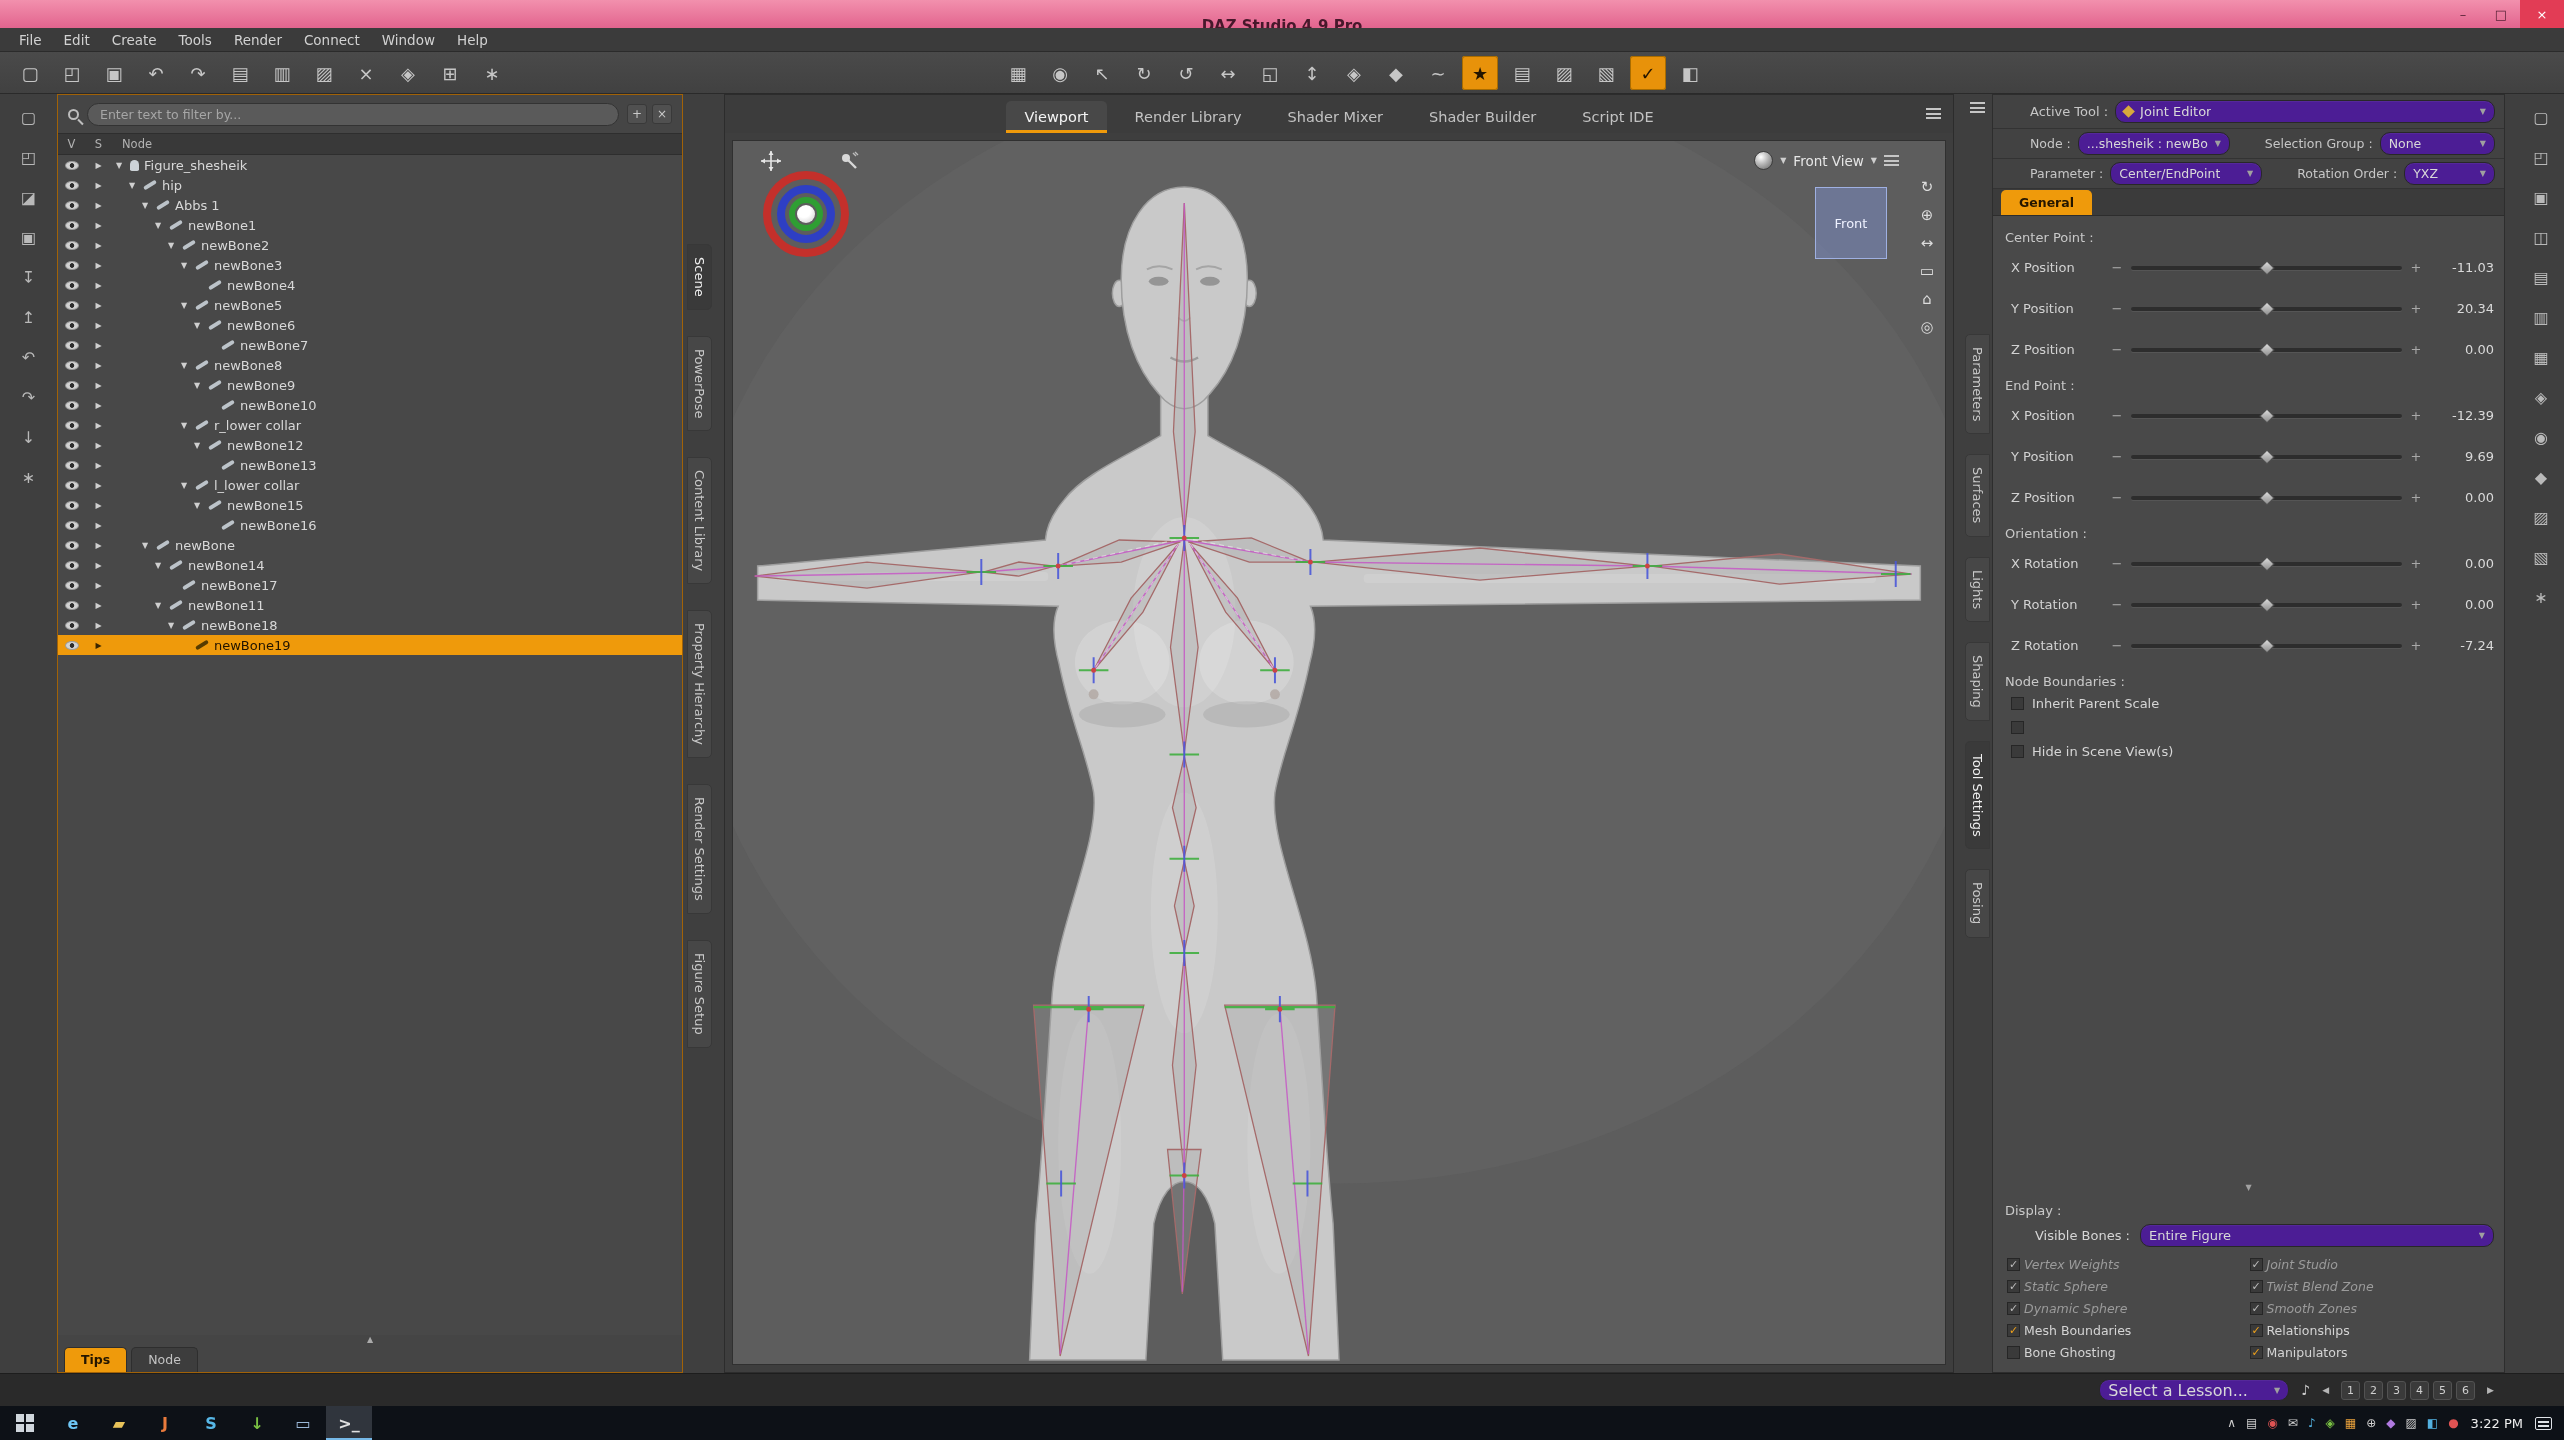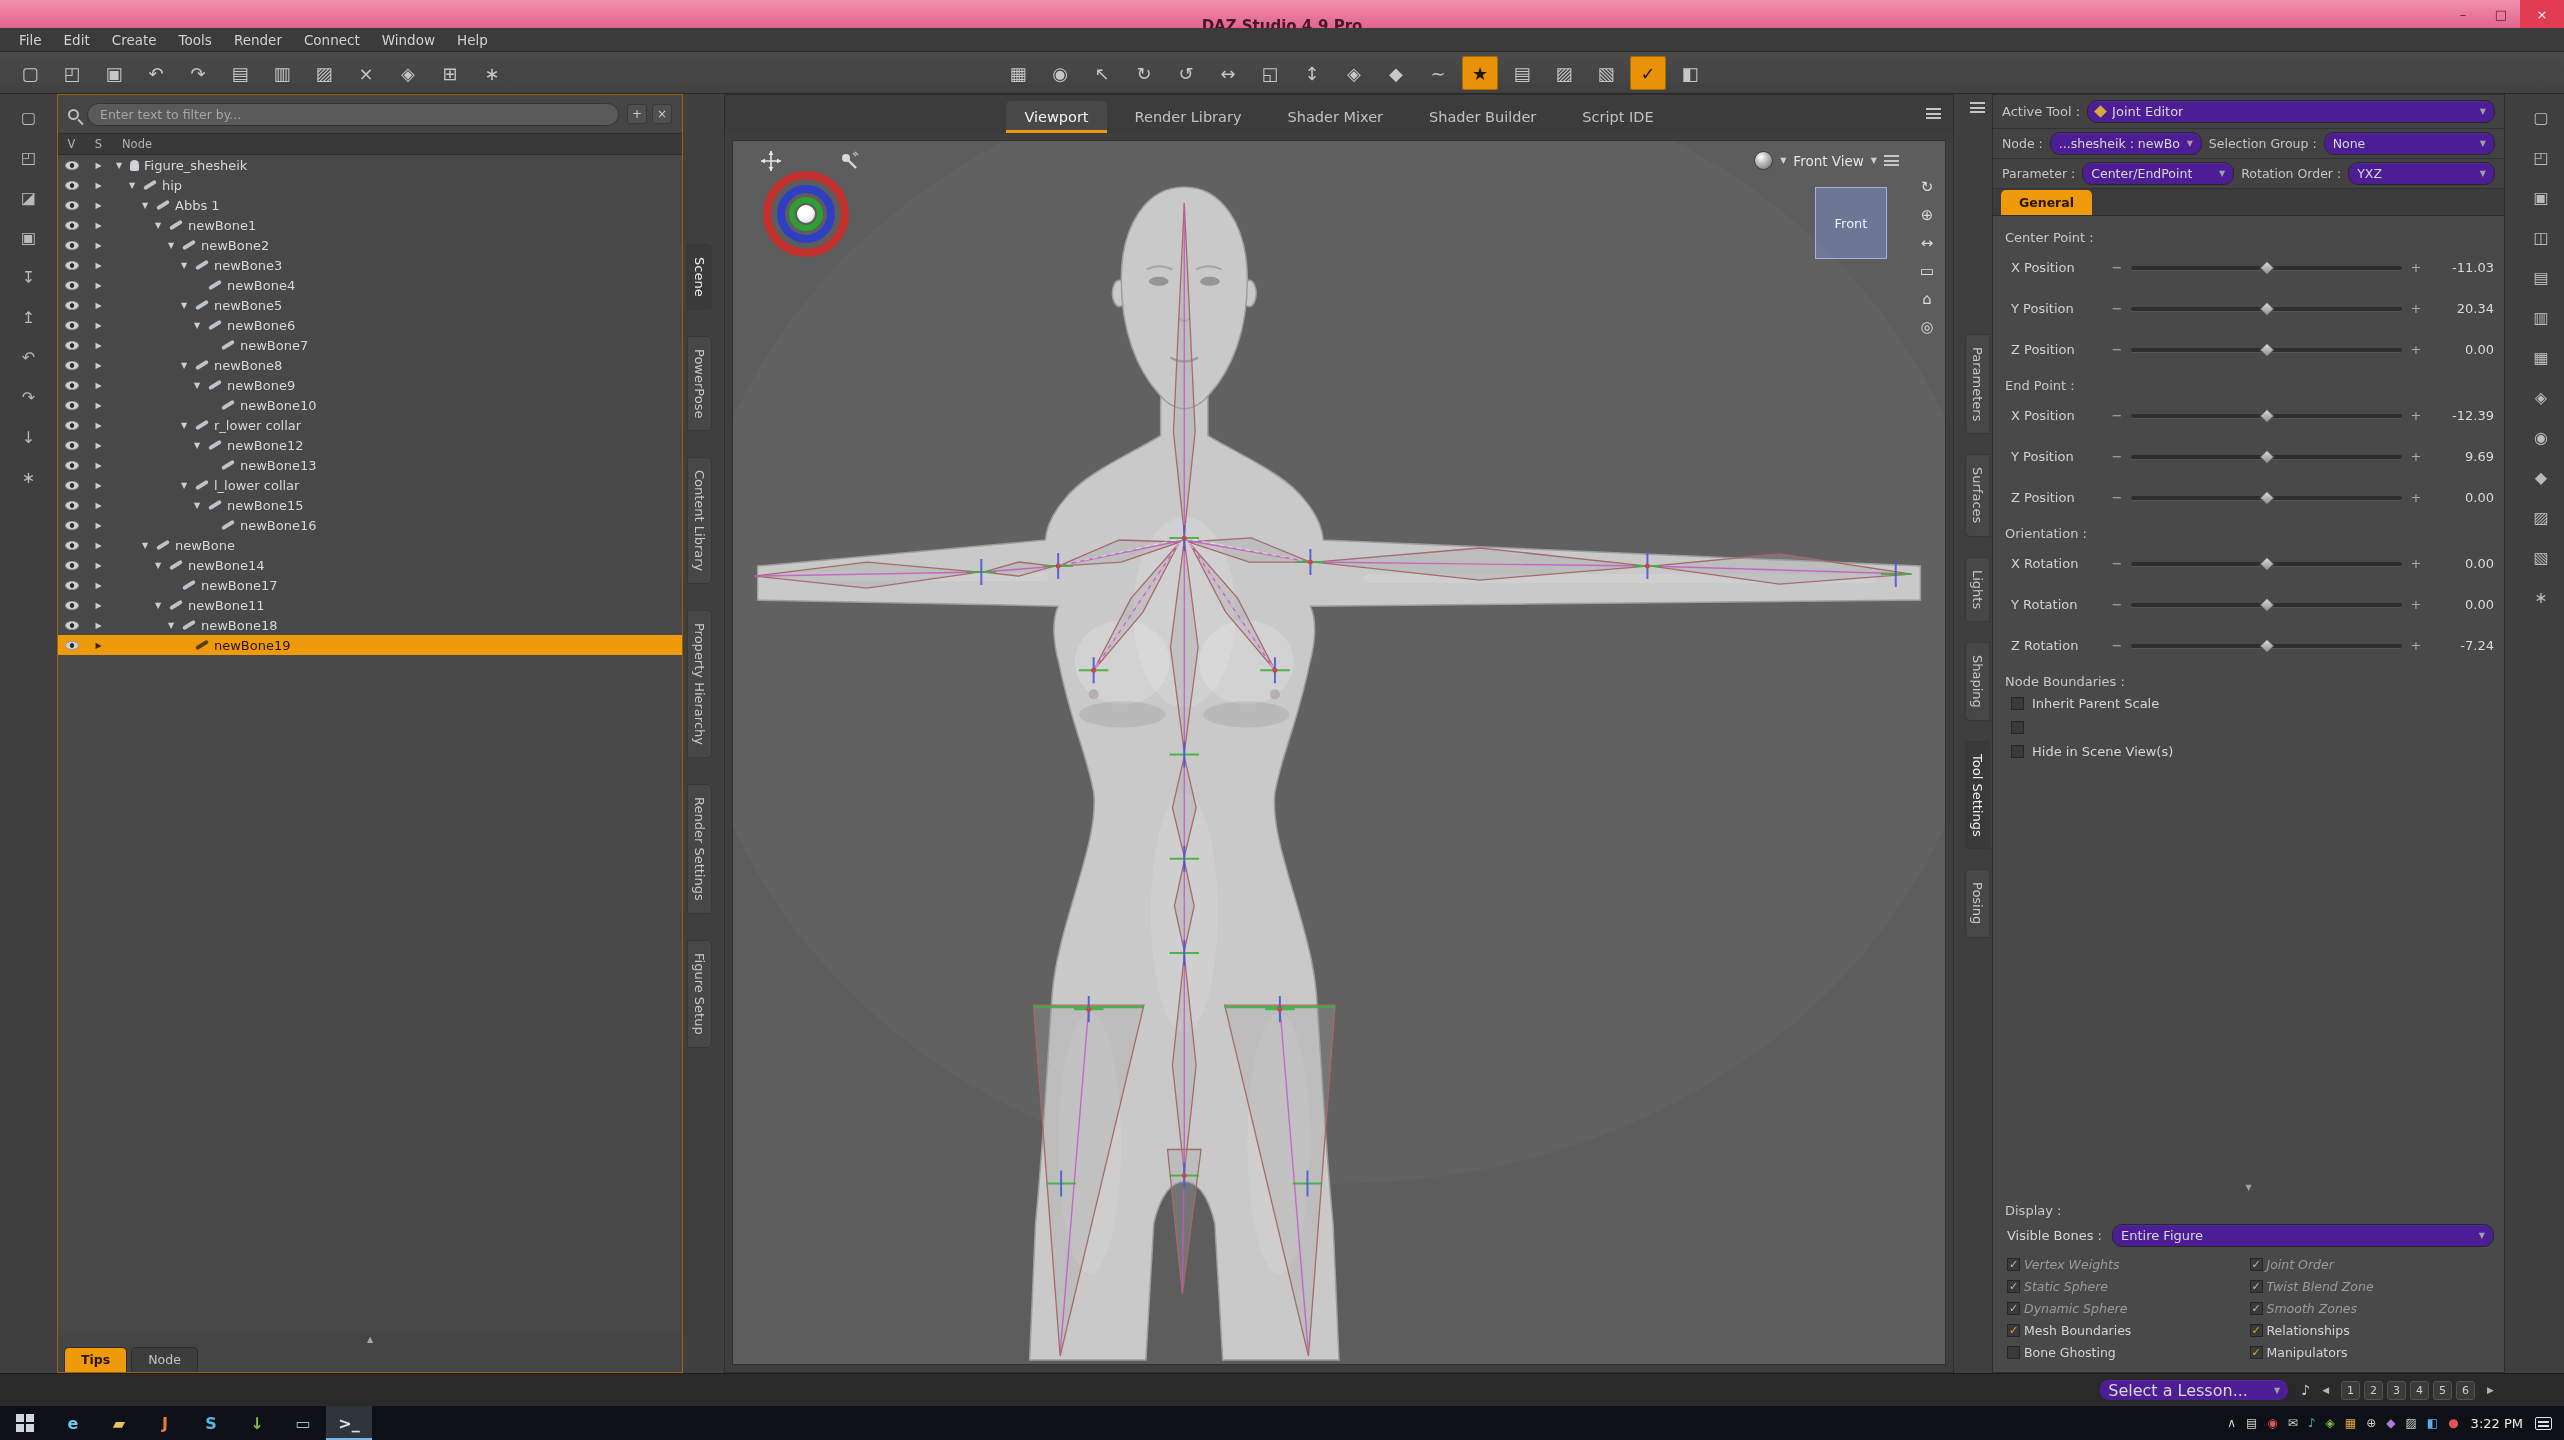--- a/index.html
+++ b/index.html
@@ -116,21 +116,21 @@
   .vp-side-icons{position:absolute;top:36px;right:6px;display:flex;flex-direction:column;gap:8px;}
   .vp-side-icons .strip-ico{width:24px;height:20px;font-size:15px;color:#dcdcdc;}
 
   
   .right-panel{position:absolute;left:1992px;width:513px;top:0;bottom:0;background:#494949;
     border:1px solid #2d2d2d;display:flex;flex-direction:column;}
   .rp-row{display:flex;align-items:center;gap:7px;padding:0 9px;background:#424242;border-bottom:1px solid #333;
     font-size:13px;color:#c6c6c6;flex:none;}
   .rp-row.r1{height:34px;}
   .rp-row.r2{height:30px;font-size:12.5px;}
-  .rp-label{flex:none;white-space:nowrap;}
+  .rp-label{flex:none;white-space:nowrap;margin-left:28px;}
   .dd{height:23px;background:#4c1d95;border:1px solid #282828;border-radius:10px;display:flex;align-items:center;
     gap:7px;padding:0 8px;color:#d8d8d8;box-shadow:inset 0 1px 0 rgba(255,255,255,.05);min-width:0;}
   .dd>span{white-space:nowrap;overflow:hidden;}
   .dd .dd-arrow{margin-left:auto;font-size:8px;color:#a0a0a0;flex:none;}
   .dd.grow{flex:1;}
   .dd.w150{width:152px;flex:none;}
   .je-ico{width:9px;height:9px;background:#d8a93c;transform:rotate(45deg);flex:none;}
   .rp-tabrow{height:27px;background:#3b3b3b;border-bottom:1px solid #2d2d2d;display:flex;align-items:flex-end;
     padding-left:8px;flex:none;}
   .gen-tab{background:#ef9a0b;color:#241600;font-size:12.5px;font-weight:bold;padding:5px 18px;border-radius:5px 5px 0 0;}
@@ -917,21 +917,21 @@
         </div>
         <div class="disp-grid">
 
             <div class="opt dis">
               <span class="chk on dis"></span>
               <span>Vertex Weights</span>
             </div>
 
             <div class="opt dis">
               <span class="chk on dis"></span>
-              <span>Joint Order</span>
+              <span>Joint Studio</span>
             </div>
 
             <div class="opt dis">
               <span class="chk on dis"></span>
               <span>Static Sphere</span>
             </div>
 
             <div class="opt dis">
               <span class="chk on dis"></span>
               <span>Twist Blend Zone</span>

